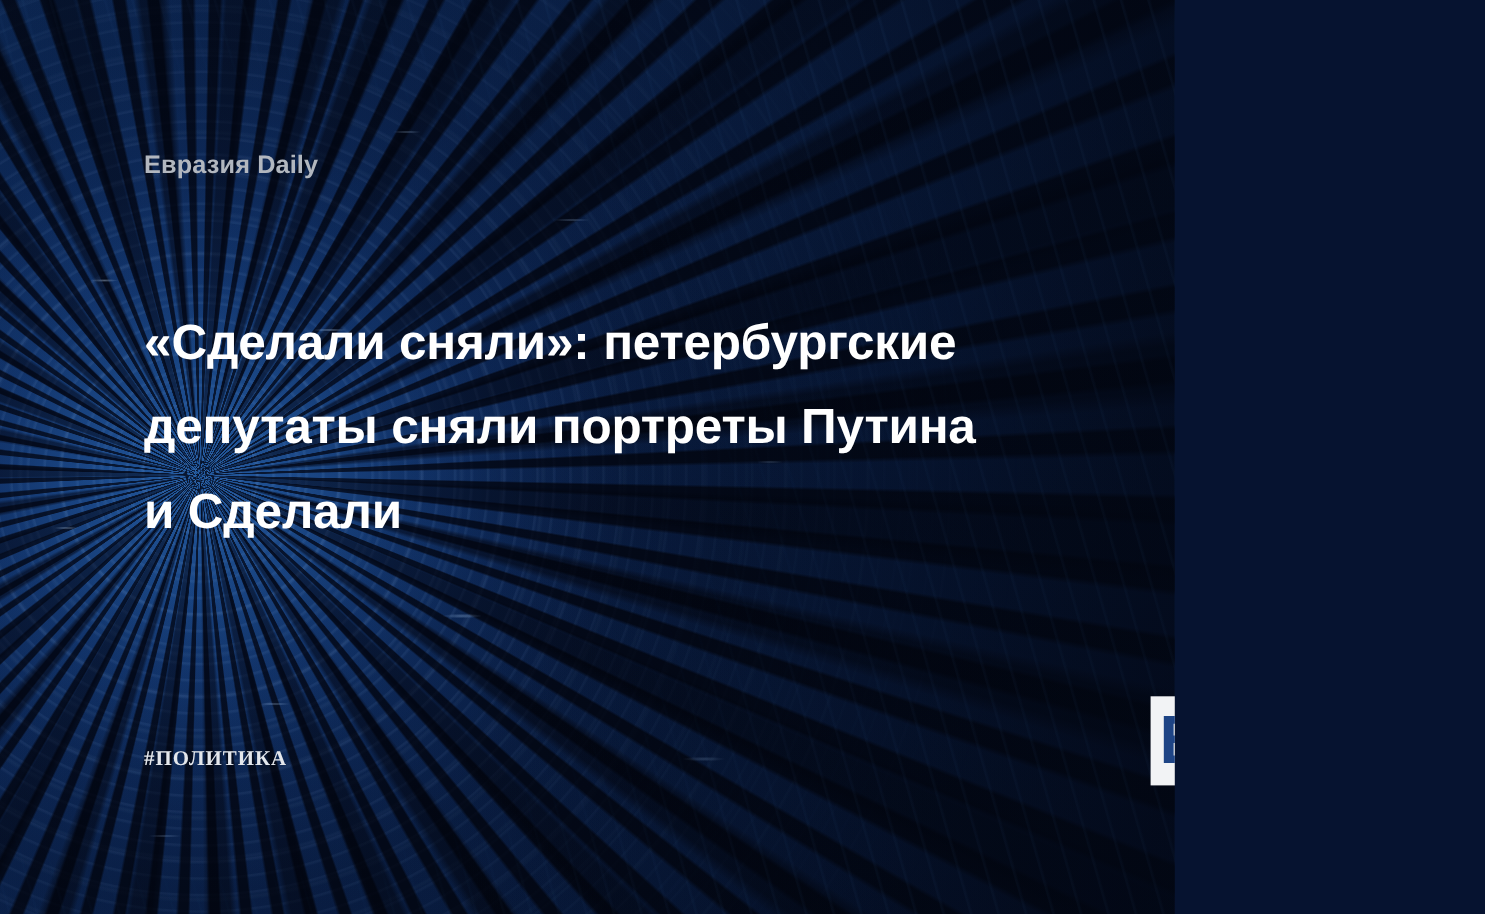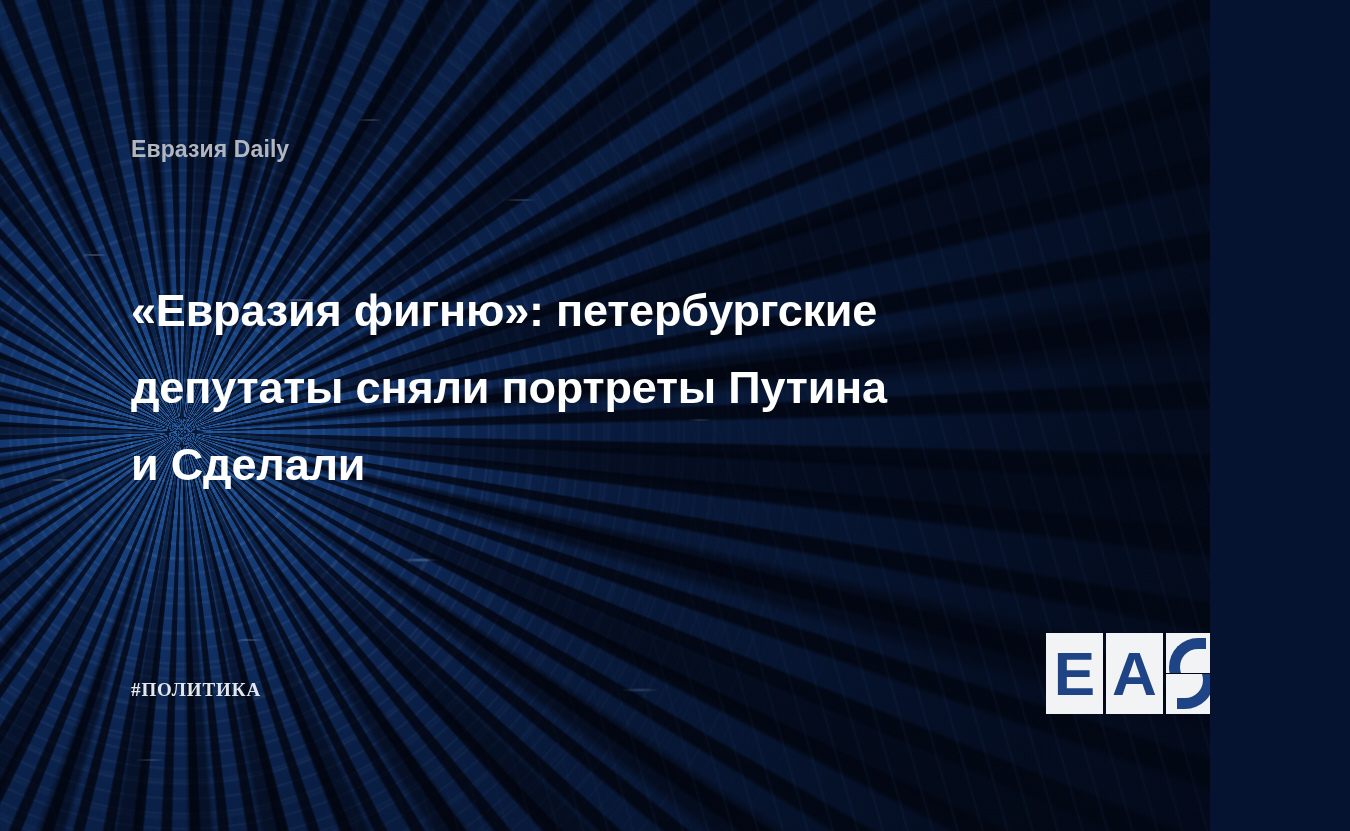--- a/index.html
+++ b/index.html
@@ -7,21 +7,21 @@
     margin: 0;
     padding: 0;
     background: #061330;
   }
   body {
     font-family: "Liberation Sans", "DejaVu Sans", sans-serif;
   }
 
   .card {
     position: relative;
-    width: 1210px;
+    width: 1068px;
     height: 831px;
     overflow: hidden;
     background-color: #0a1f45;
   }
 
   
   .bg-layer {
     position: absolute;
     inset: 0;
     pointer-events: none;
@@ -241,21 +241,21 @@
   <div class="bg-layer bg-dashes"></div>
   <div class="bg-layer bg-sparks"></div>
   <div class="bg-layer bg-streaks"></div>
   <div class="bg-layer bg-vignette"></div>
 
   <div class="content">
 
     <div class="brand">Евразия Daily</div>
 
     <h1 class="headline">
-      <span class="headline-line">«Евразия фигню»: петербургские</span>
+      <span class="headline-line">«Сделали сняли»: петербургские</span>
       <span class="headline-line">депутаты сняли портреты Путина</span>
       <span class="headline-line">и Сделали</span>
     </h1>
 
     <div class="hashtag">#ПОЛИТИКА</div>
 
     <div class="logo">
       <div class="logo-tile">
         <span class="glyph">E</span>
       </div>

